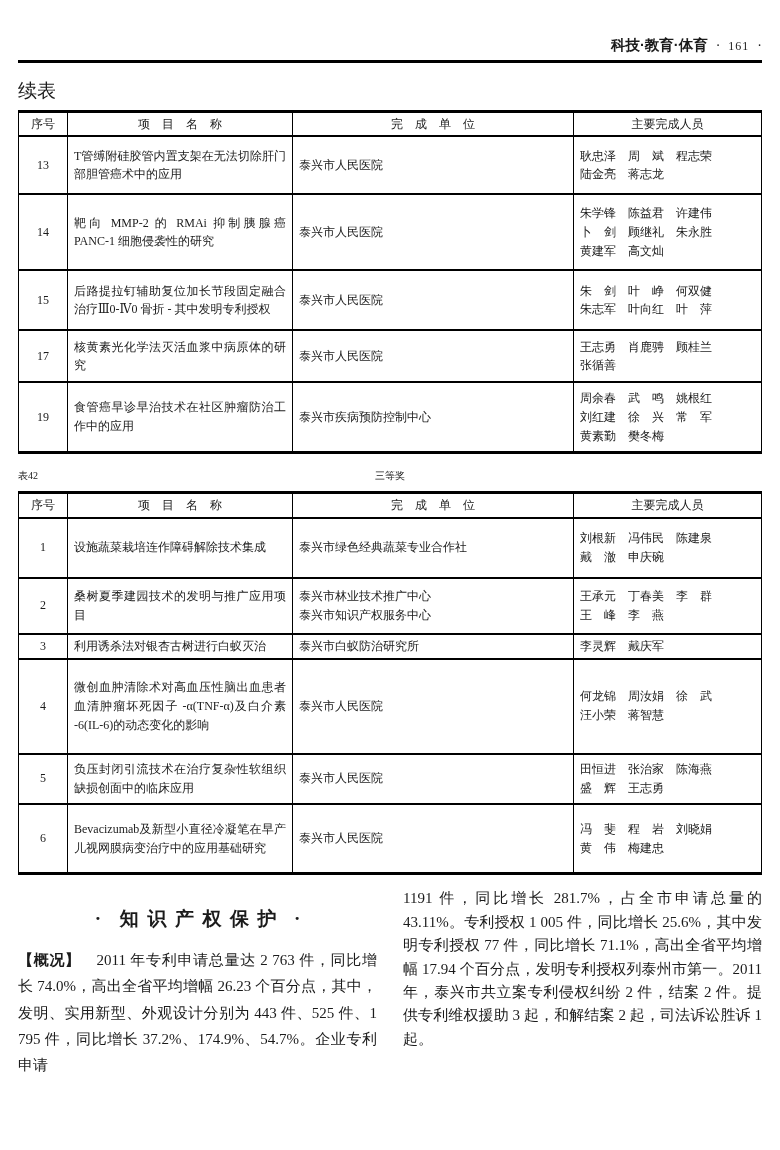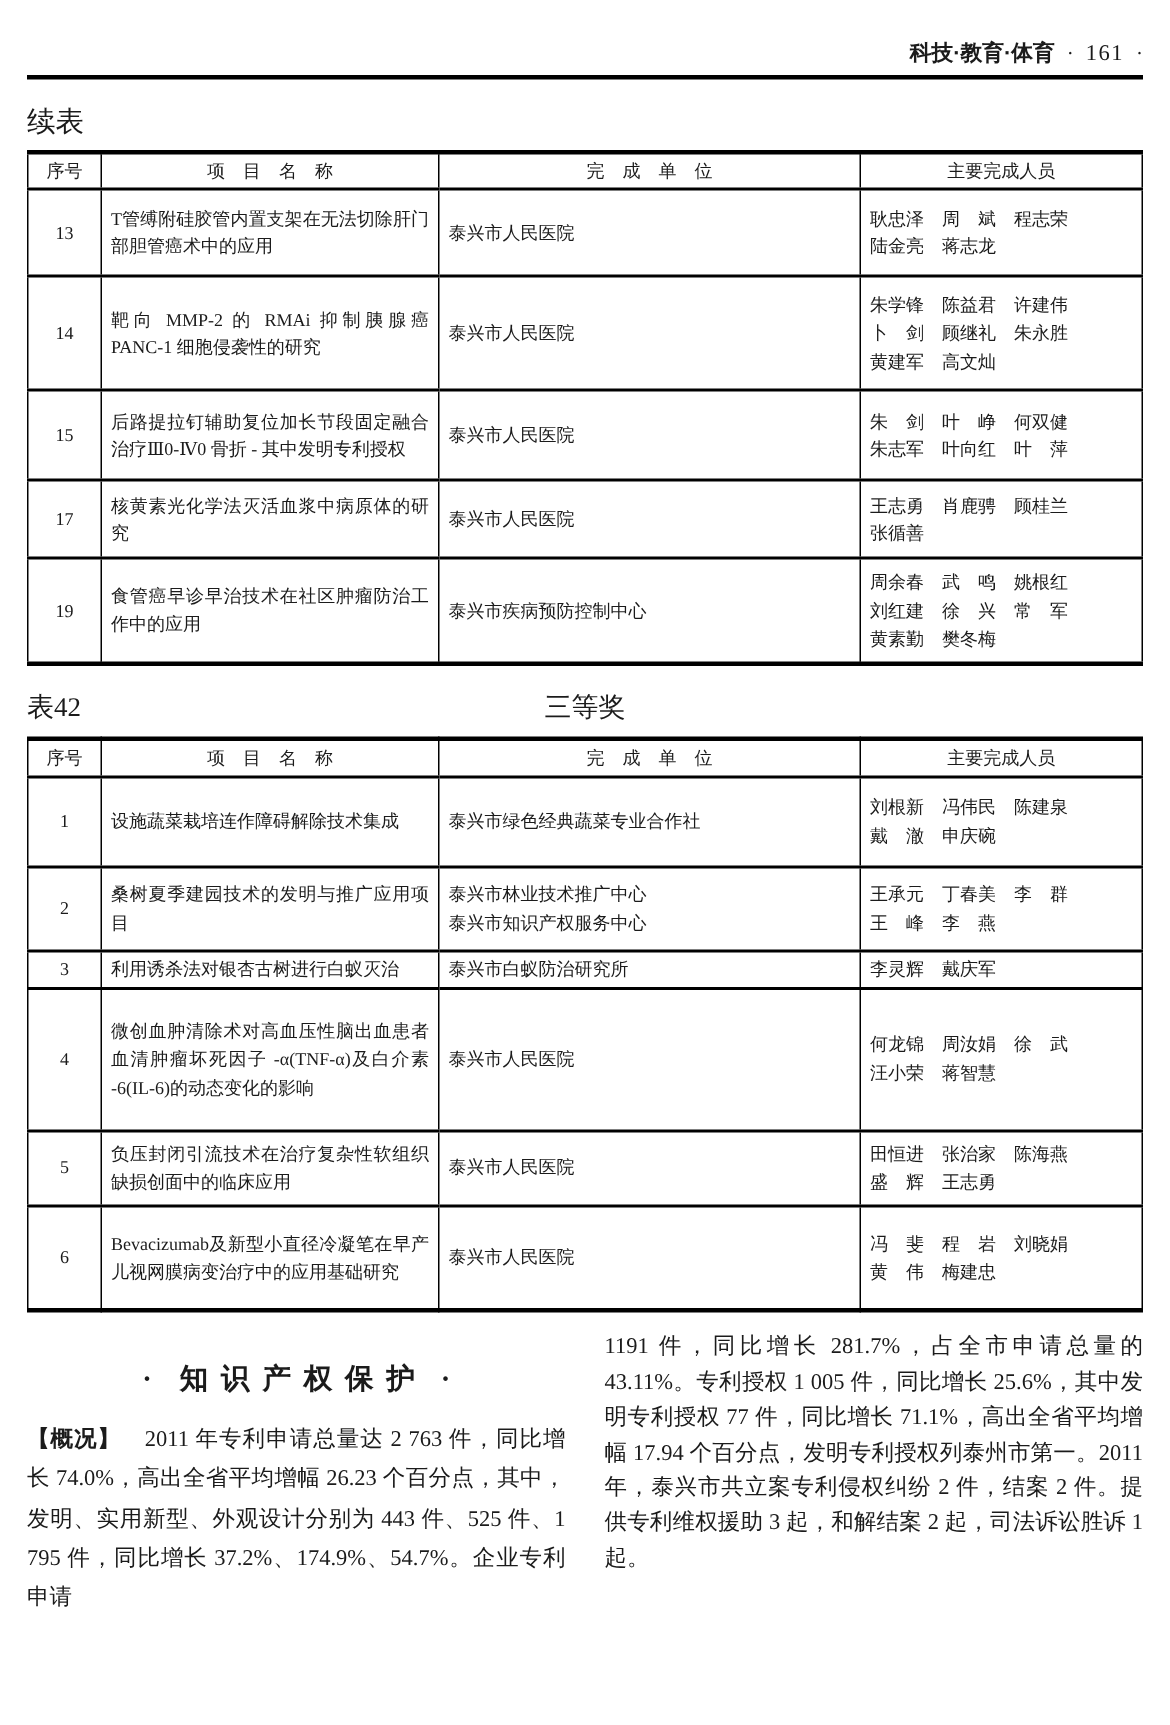--- a/index.html
+++ b/index.html
@@ -5,26 +5,26 @@
   html,body { margin:0; padding:0; }
   body {
     width:780px; height:1150px; background:#ffffff; color:#1b1b1b;
     font-family:"Liberation Serif","DejaVu Serif",serif;
     overflow:hidden;
   }
   .page { box-sizing:border-box; width:780px; padding:0 18px; }
 
   
   .running-head {
-    padding-top:26px;
+    padding-top:36px;
     display:flex; justify-content:flex-end; align-items:baseline; gap:8px;
   }
   .rh-title { font-family:"Liberation Sans","DejaVu Sans",sans-serif; font-weight:bold; font-size:14.5px; }
   .rh-dot  { font-size:14px; }
-  .rh-page { font-size:15px; letter-spacing:1px; }
+  .rh-page { font-size:12px; letter-spacing:1px; }
   .rule { height:2.5px; background:#000; margin-top:5px; }
 
   .cont-label { font-size:19px; margin:15px 0 6px; }
 
   
   table.awards {
     width:100%; border-collapse:collapse; table-layout:fixed;
     font-size:12px; line-height:1.58;
     border-top:3px solid #000; border-bottom:3px solid #000;
   }
@@ -32,21 +32,21 @@
     border:1px solid #000;
     border-top-width:2px; border-bottom-width:2px;
     padding:2px 6px; vertical-align:middle;
     overflow:hidden;
   }
   .awards th { font-weight:normal; text-align:center; }
   .c-no   { text-align:center; padding:2px 2px;margin-left:42px; }
   .c-proj { text-align:justify; }
   .c-unit, .c-people { white-space:pre-line; }
 
-  .caption { position:relative; margin:15px 0 8px; font-size:18px; }
+  .caption { position:relative; margin:15px 0 8px; font-size:10px; }
   .cap-label { position:absolute; left:0; top:0; }
   .cap-title { display:block; text-align:center; }
 
   
   .columns { display:flex; gap:26px; margin-top:12px; }
   .col { flex:1; min-width:0; }
   .sec-title {
     text-align:center; margin:19px 0 15px;
     font-size:19px; font-weight:bold;
   }

